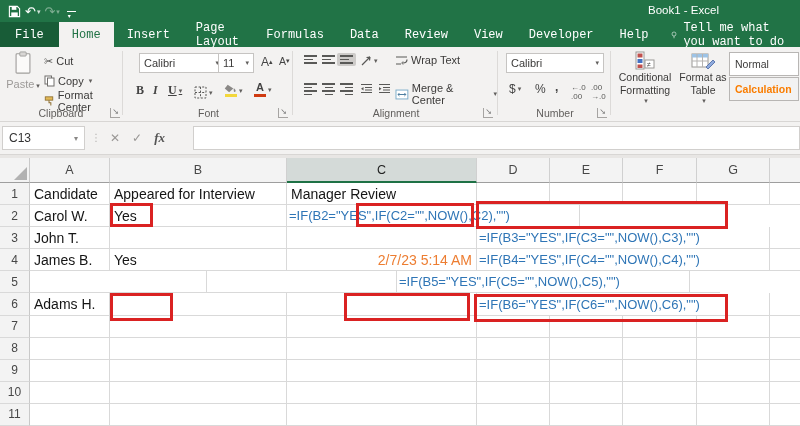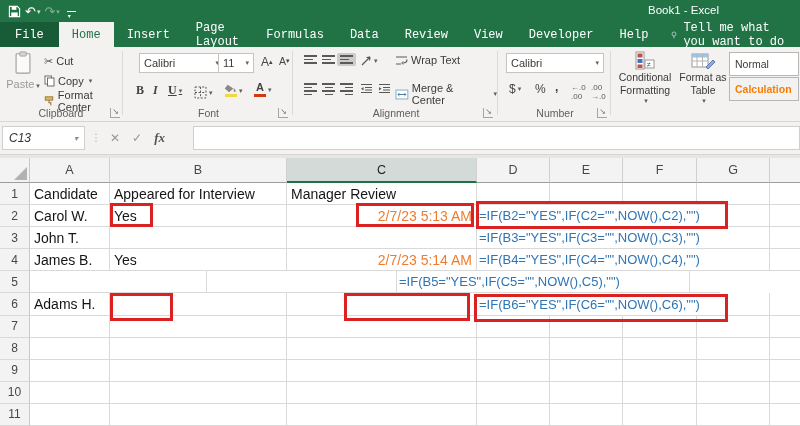--- a/index.html
+++ b/index.html
@@ -53,21 +53,21 @@
   .pressed { background:#cdcbc9; border-radius:2px; }
   .ic-btn { padding:2px 3px; display:flex; align-items:center; }
 
   
   .style-box { position:absolute; left:0; width:70px; height:24px; border:1px solid #b8b6b4; background:#fff; font-size:10.5px; display:flex; align-items:center; padding-left:5px; }
   .style-calc { background:#f2f2f2; color:#fa7d00; font-weight:bold; }
   .bigbtn { position:absolute; top:4px; display:flex; flex-direction:column; align-items:center; text-align:center; font-size:10.5px; line-height:1.25; color:#3b3a39; }
 
   
   .fxrow { height:33px; background:#f3f2f1; position:relative; border-bottom:1px solid #d8d6d4; }
-  .namebox { position:absolute; left:2px; top:4px; width:83px; height:24px; background:#fff; border:1px solid #d1cfcd; font-size:12px; color:#333; display:flex; align-items:center; padding:0 6px; justify-content:space-between;font-style:italic; }
+  .namebox { position:absolute; left:2px; top:4px; width:83px; height:24px; background:#fff; border:1px solid #d1cfcd; font-size:12px; color:#333; display:flex; align-items:center; padding:0 6px; justify-content:space-between; }
   .namebox::after { content:"▾"; color:#8a8886; font-size:8px; }
   .fx-dots { position:absolute; left:91px; top:10px; color:#b5b3b1; font-size:10px; letter-spacing:0; }
   .fx-btns { position:absolute; left:102px; top:4px; height:24px; display:flex; align-items:center; gap:12px; padding:0 8px; background:#f3f2f1; }
   .fx-btns span { font-size:12px; color:#9a9896; }
   .fx-btns .fx { font-family:"Liberation Serif", serif; font-style:italic; font-weight:bold; color:#555; font-size:13px; }
   .fbar { position:absolute; left:193px; top:4px; right:0; height:24px; background:#fff; border:1px solid #d1cfcd; font-size:12px; padding:2px 6px; color:#222; }
   .gap-strip { height:3px; background:#e8e6e4; }
 
   
   .sheet { position:relative; width:800px; height:268px; background:#fff; }
@@ -378,21 +378,20 @@
           <div class="cell col-D"></div>
           <div class="cell col-E"></div>
           <div class="cell col-F"></div>
           <div class="cell col-G"></div>
           <div class="cell col-pad"></div>
         </div>
         <div class="grid-row">
           <div class="rh">2</div>
           <div class="cell col-A">Carol W.</div>
           <div class="cell col-B">Yes</div>
-          <div class="cell col-C date">2/7/23 5:13 AM</div>
           <div class="cell formula">=IF(B2="YES",IF(C2="",NOW(),C2),"")</div>
           <div class="cell col-pad"></div>
         </div>
         <div class="grid-row">
           <div class="rh">3</div>
           <div class="cell col-A">John T.</div>
           <div class="cell col-B"></div>
           <div class="cell col-C"></div>
           <div class="cell formula">=IF(B3="YES",IF(C3="",NOW(),C3),"")</div>
           <div class="cell col-pad"></div>

